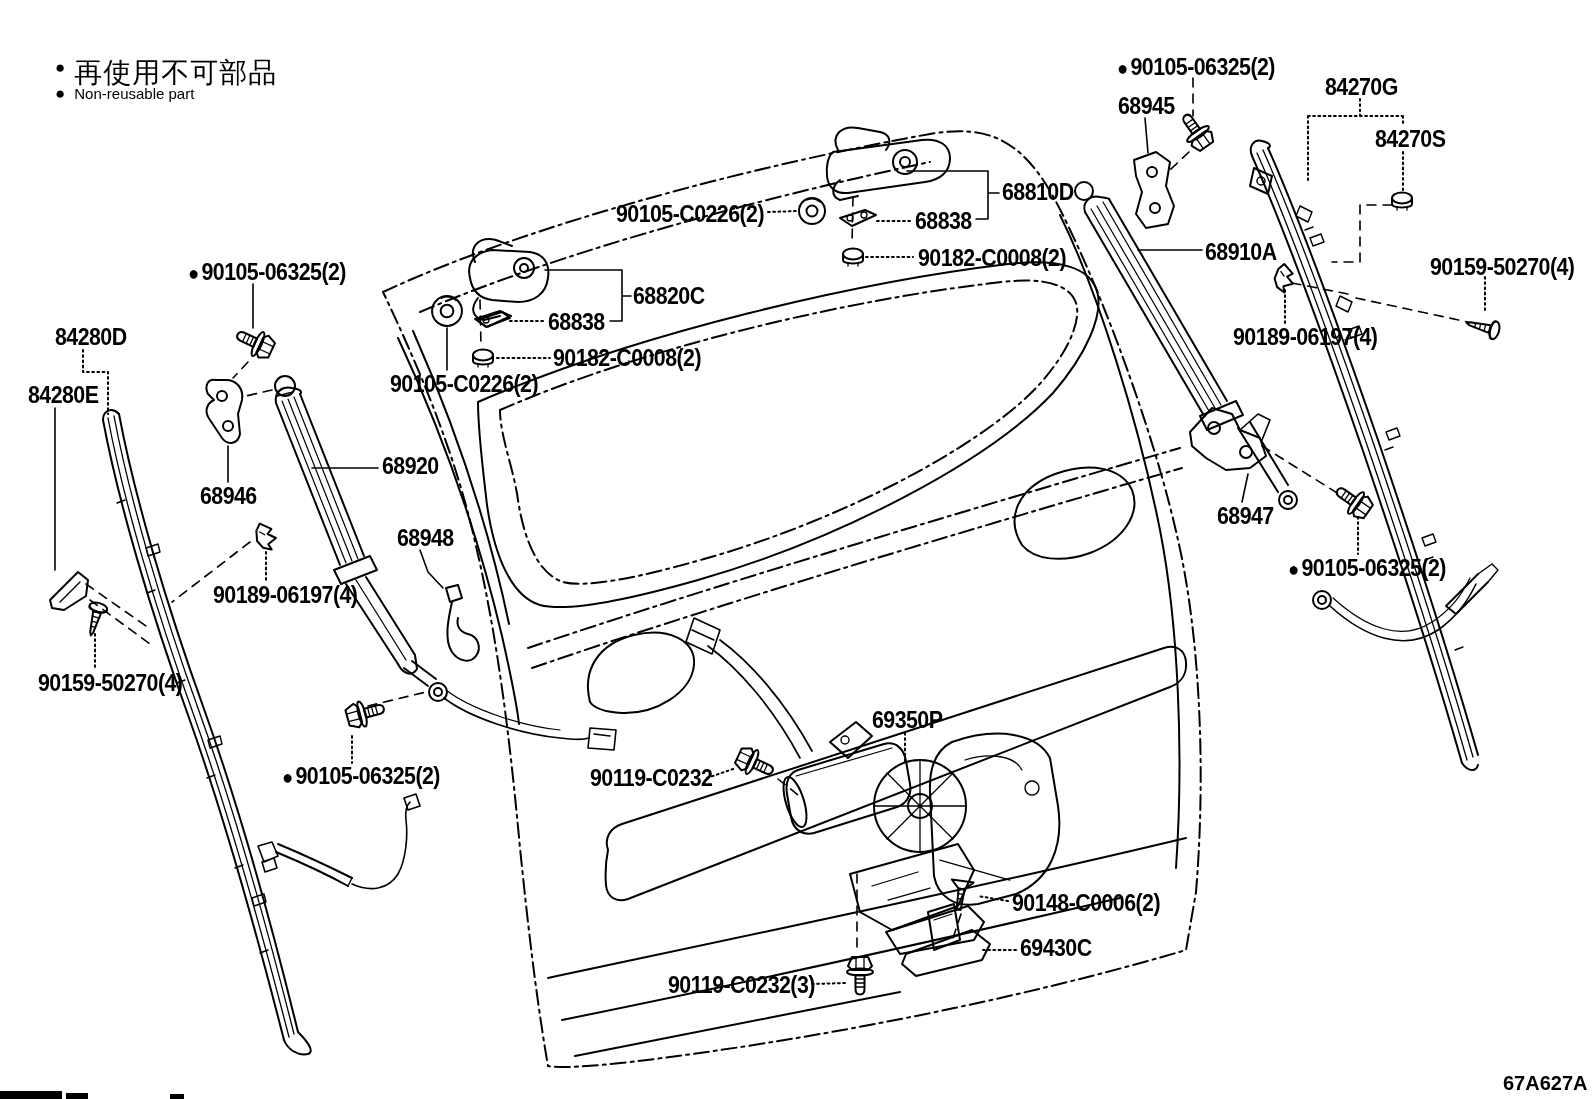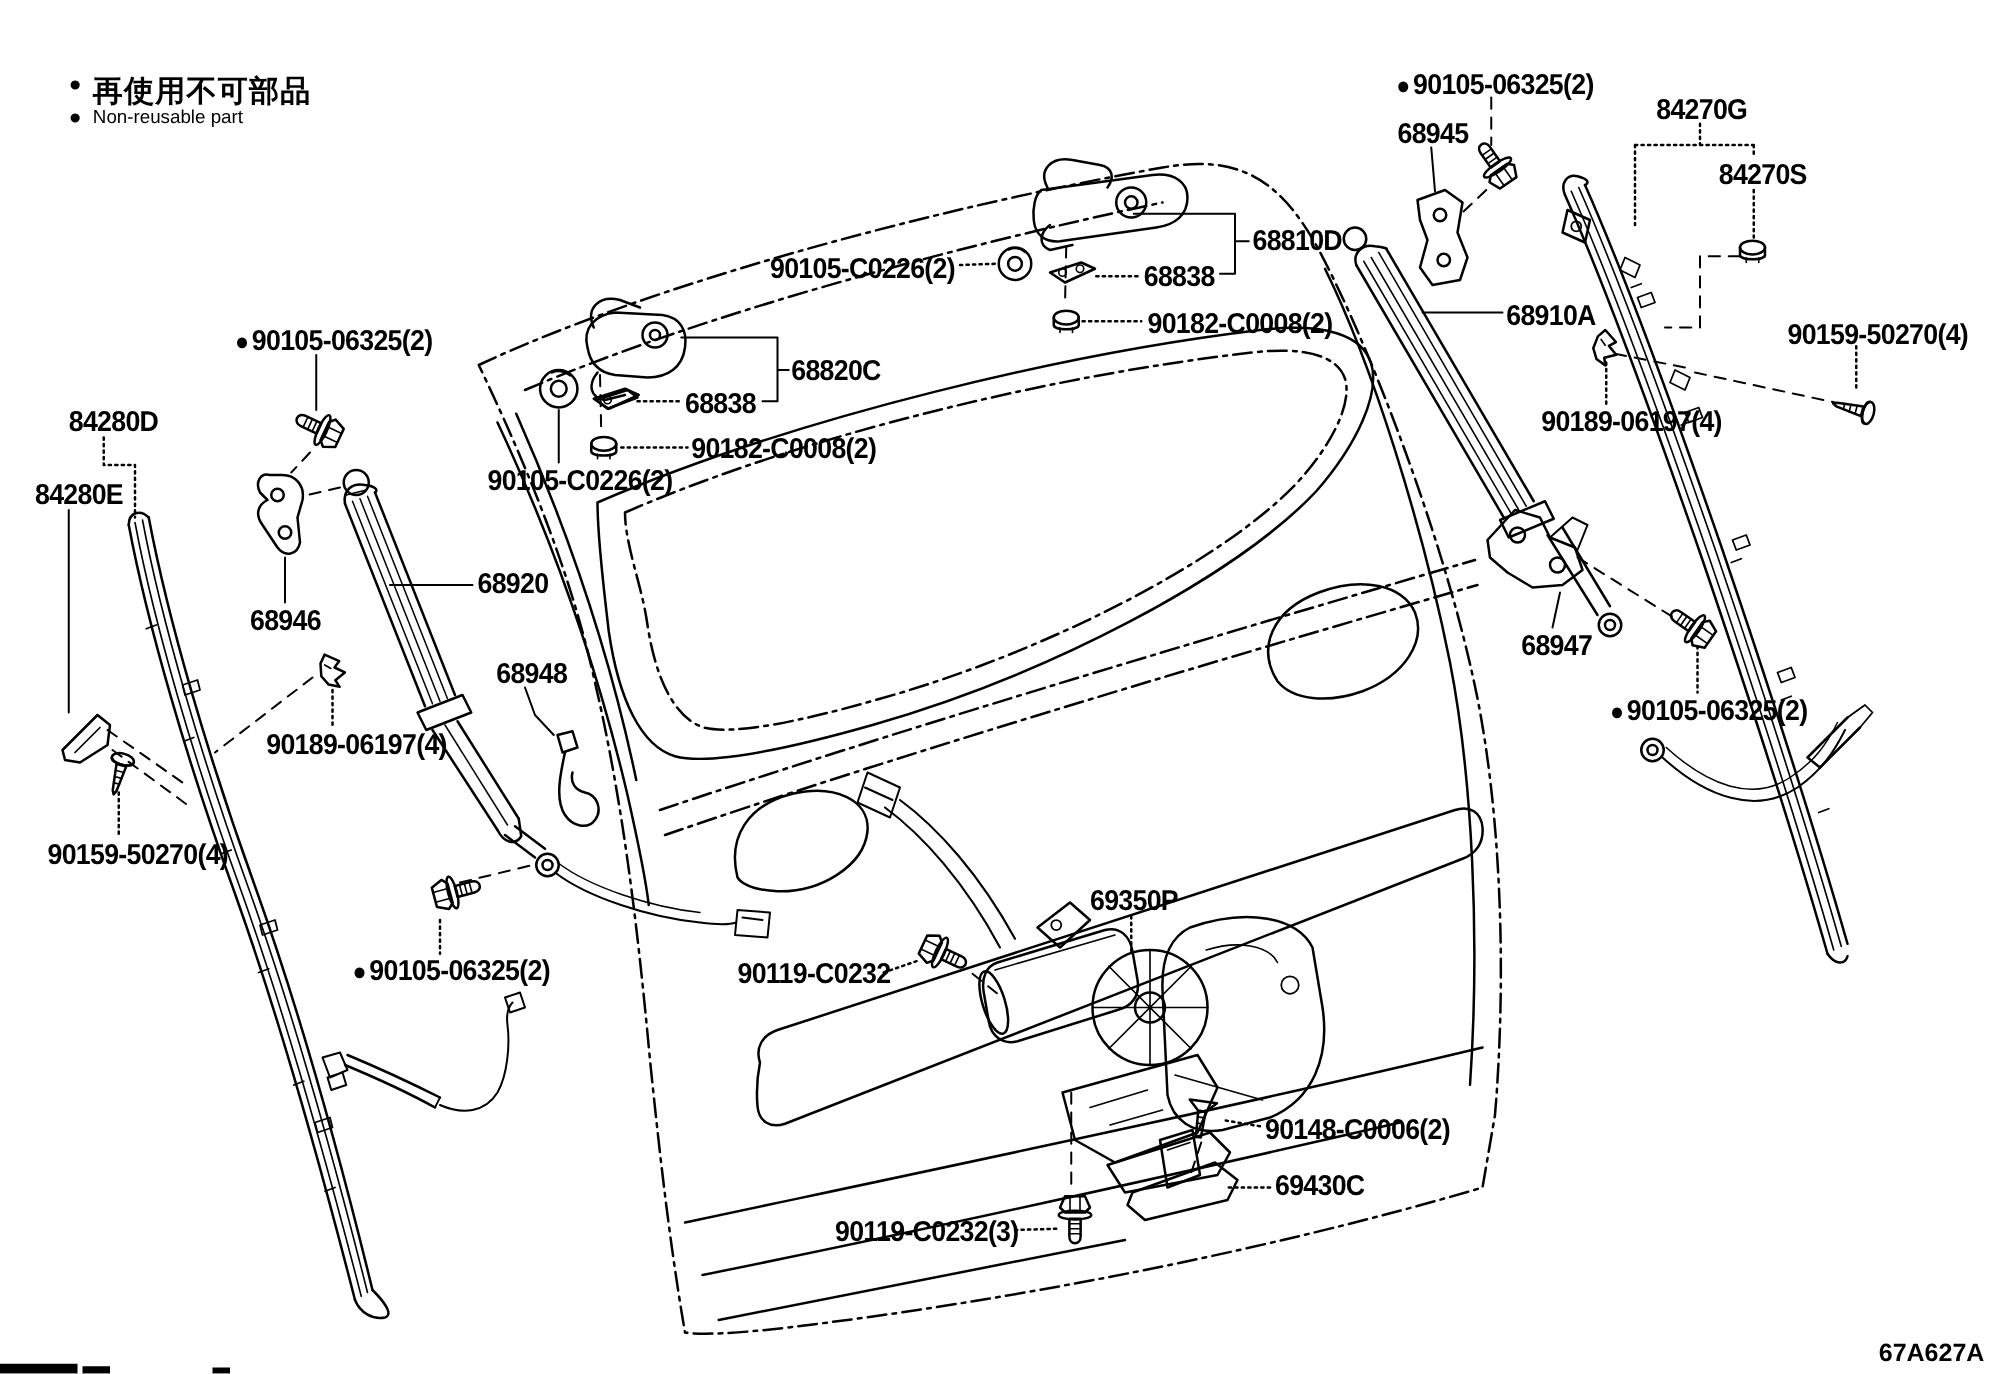--- a/index.html
+++ b/index.html
@@ -7,21 +7,21 @@
          font-family:"Liberation Sans",sans-serif;color:#000;}
   #art{position:absolute;left:0;top:0;}
   #art path,#art circle,#art ellipse,#art line{vector-effect:non-scaling-stroke;}
   .part-label{position:absolute;font-family:"Liberation Sans",sans-serif;font-weight:700;
     font-size:23px;line-height:1.02;white-space:nowrap;letter-spacing:-0.6px;
     transform:scaleX(0.93);transform-origin:0 0;color:#000;}
   .part-label .bullet{font-size:20px;margin-right:3px;}
   #legend{position:absolute;left:55px;top:54px;}
   .legend-row{display:flex;align-items:center;gap:9px;height:26px;}
   .legend-bullet{font-size:17px;line-height:1;}
-  #legend-jp{font-size:24px;font-weight:700;letter-spacing:1px;margin-top:11px;}
+  #legend-jp{font-size:28px;font-weight:400;letter-spacing:1px;margin-top:11px;}
   #legend-en{font-size:15px;font-weight:400;}
   #diagram-code{position:absolute;left:1503px;top:1072px;font-size:20px;font-weight:700;text-align:right;}
 </style>
 </head>
 <body>
 
 <div id="stage">
 
   <svg id="art" width="1592" height="1099" viewBox="0 0 1592 1099" fill="none" stroke="#000" stroke-width="2" stroke-linecap="round" stroke-linejoin="round">
 

